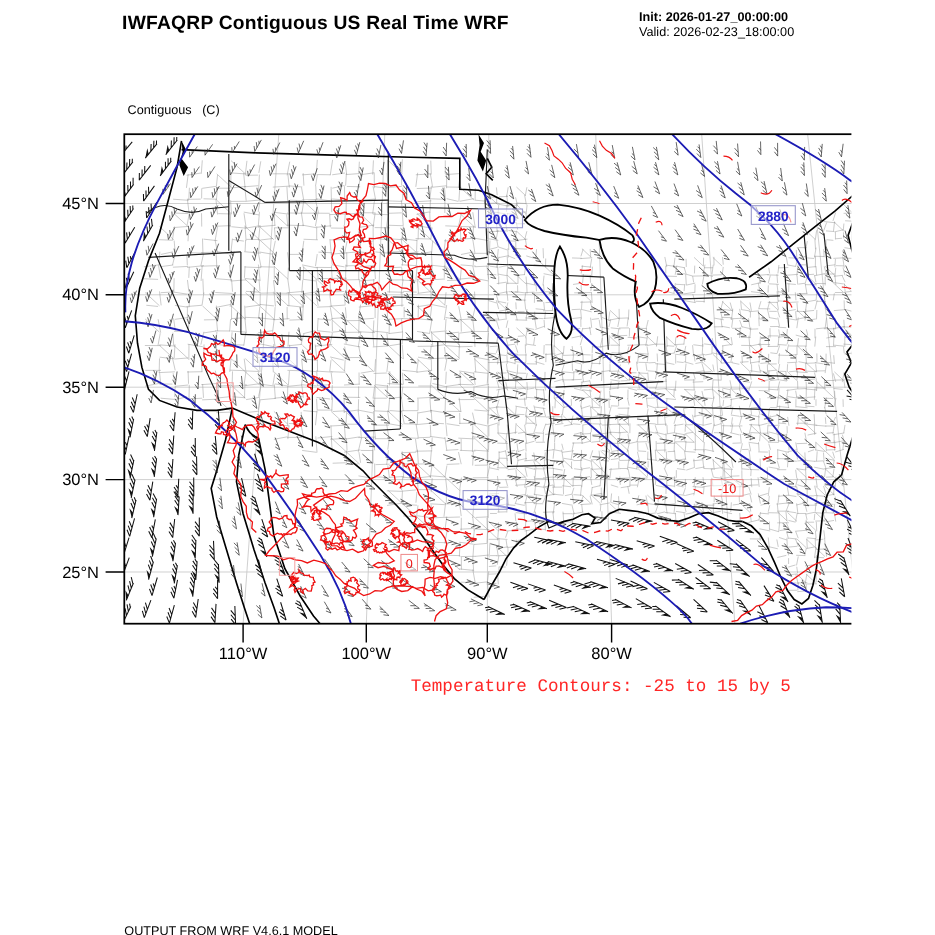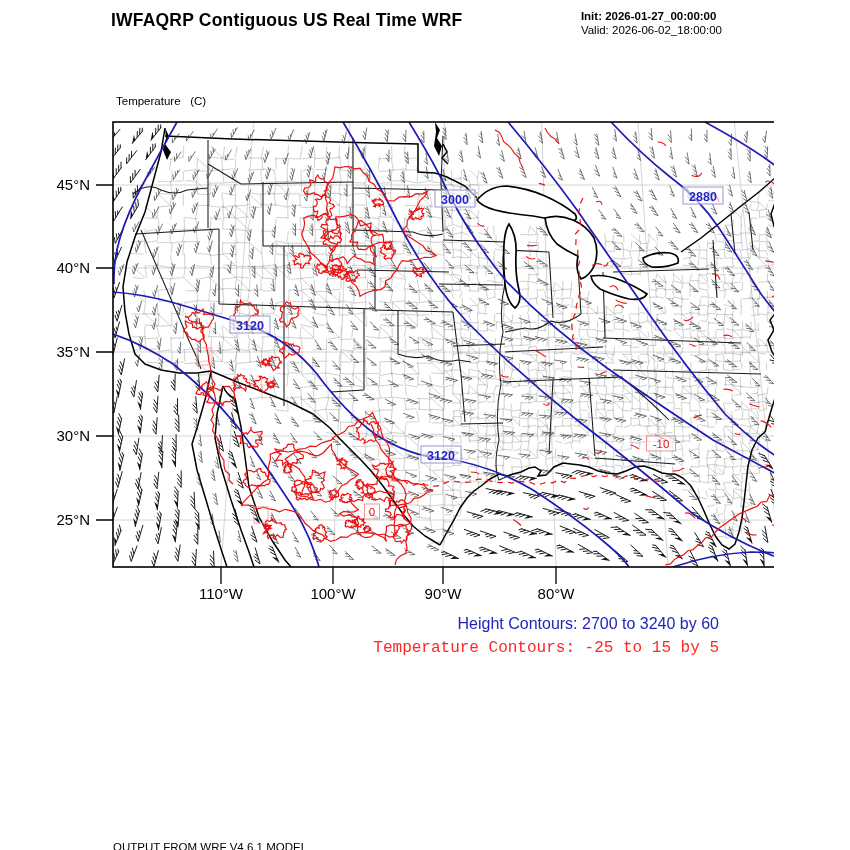--- a/index.html
+++ b/index.html
@@ -17,25 +17,25 @@
   text{font-family:"Liberation Sans",sans-serif;}
 </style>
 </head>
 <body>
 
 <div class="page">
   <div class="title">IWFAQRP Contiguous US Real Time WRF</div>
 
   <div class="runinfo">
     <div class="init">Init: 2026-01-27_00:00:00</div>
-    <div class="valid">Valid: 2026-06-02_18:00:00</div>
+    <div class="valid">Valid: 2026-02-23_18:00:00</div>
   </div>
 
   <div class="legend">
-    <div>Temperature   (C)</div>
+    <div>Contiguous   (C)</div>
     <div>Height   (m)</div>
     <div>Winds   (kts)</div>
   </div>
 
   <svg id="wrf-svg" width="790" height="510" viewBox="-75 -10 790 510">
       <defs>
         <clipPath id="mapclip">
           <rect x="0" y="0" width="682" height="445"></rect>
         </clipPath>
       </defs>
@@ -169,20 +169,19 @@
       <text x="-23" y="235" text-anchor="end" font-size="15" fill="#000">35°N</text>
       <text x="-23" y="319" text-anchor="end" font-size="15" fill="#000">30°N</text>
       <text x="-23" y="403" text-anchor="end" font-size="15" fill="#000">25°N</text>
       <text x="108" y="477" text-anchor="middle" font-size="15" fill="#000">110°W</text>
       <text x="220" y="477" text-anchor="middle" font-size="15" fill="#000">100°W</text>
       <text x="330" y="477" text-anchor="middle" font-size="15" fill="#000">90°W</text>
       <text x="443" y="477" text-anchor="middle" font-size="15" fill="#000">80°W</text>
     </svg>
 
   <div class="annot">
-    <div class="hline">Height Contours: 2700 to 3240 by 60</div>
     <div class="tline">Temperature Contours: -25 to 15 by 5</div>
   </div>
 
   <div class="model">
     <div>OUTPUT FROM WRF V4.6.1 MODEL</div>
   </div>
 </div>
 
 </body></html>

